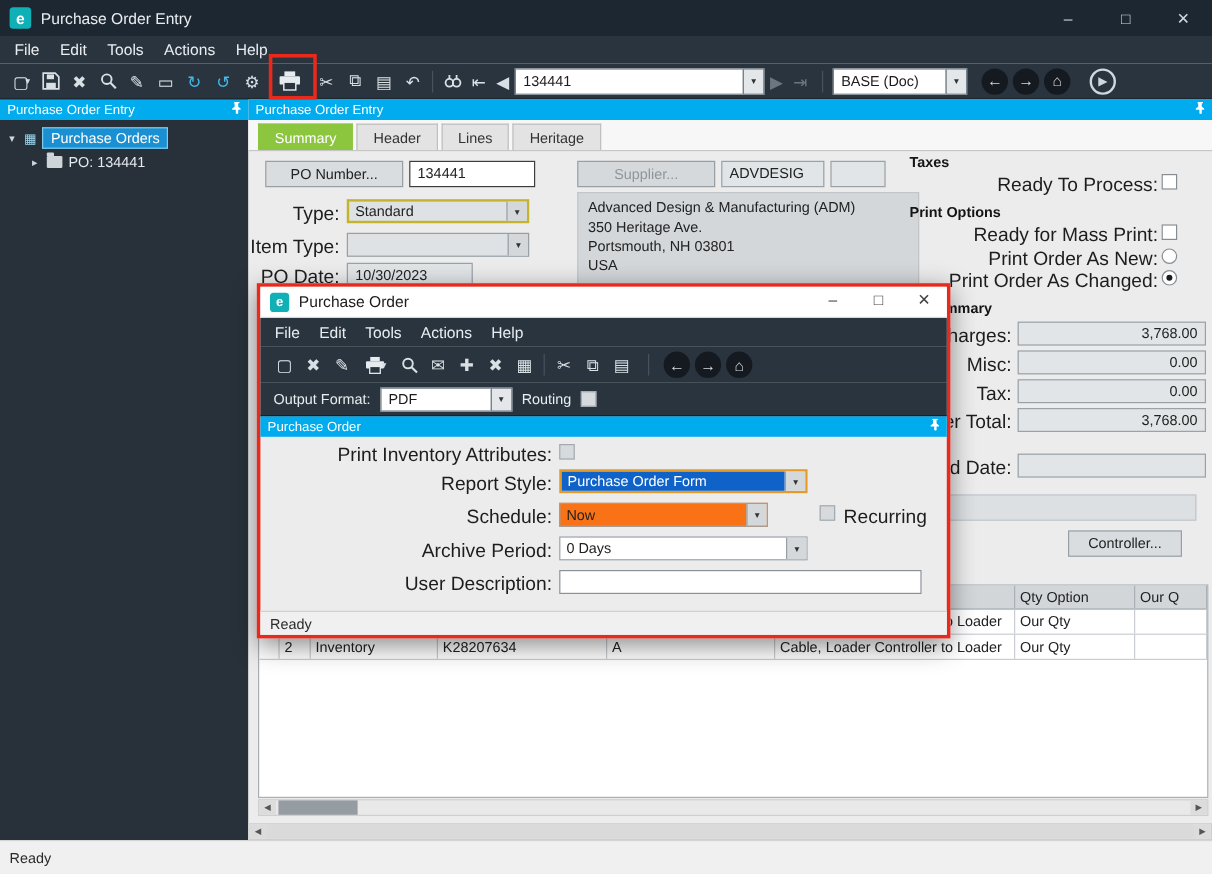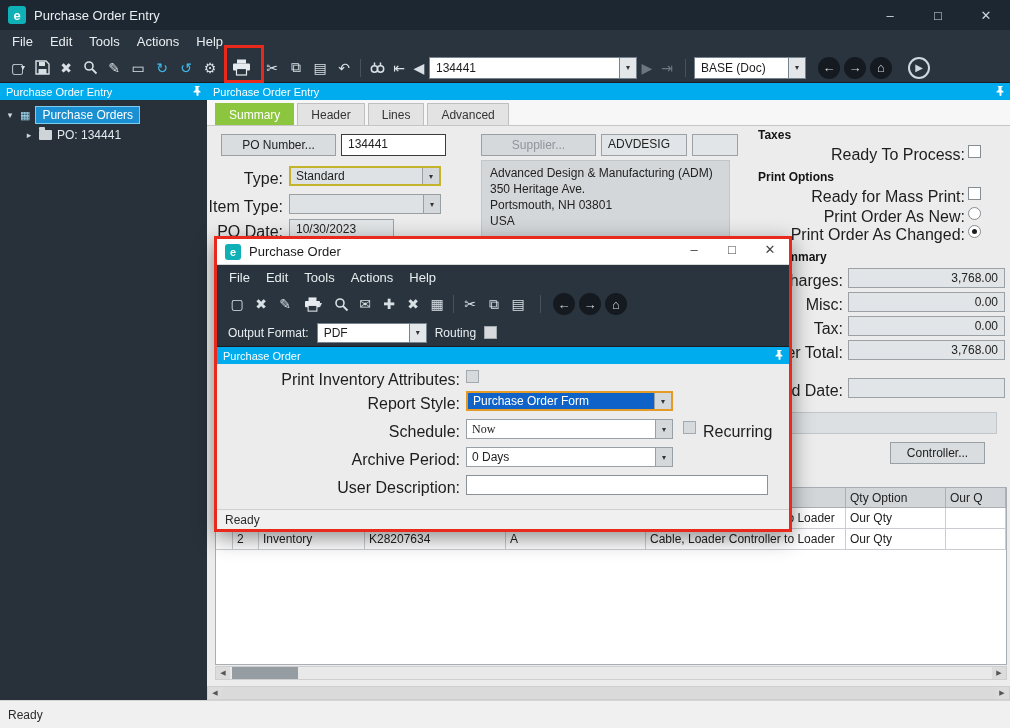--- a/index.html
+++ b/index.html
@@ -247,21 +247,21 @@
       <svg width="9" height="10" viewBox="0 0 9 10">
           <path d="M2.5 0h4v1h-1v3l2 1.5v1H5.5v3L4.5 10 3.5 9.5v-3H0.5v-1L2.5 4V1h-1z" fill="#fff" transform="translate(1,0)"></path>
         </svg>
     </span>
   </div>
 
   <div class="tabstrip">
     <div class="tab active">Summary</div>
     <div class="tab">Header</div>
     <div class="tab">Lines</div>
-    <div class="tab">Advanced</div>
+    <div class="tab">Heritage</div>
   </div>
 
   <div class="content">
 
     <div class="btn" style="left:14px; top:8px; width:115px;">PO Number...</div>
     <div class="field white" style="left:134px; top:8px; width:105px;">134441</div>
 
     <span class="flabel" style="left:0; top:44px; width:76px;">Type:</span>
     <div class="fcombo hl-yellow" style="left:82px; top:40px; width:152px;">
       <span class="cval">Standard</span>
@@ -273,21 +273,21 @@
       <span class="cval"></span>
       <span class="cdd">▾</span>
     </div>
 
     <span class="flabel" style="left:0; top:97px; width:76px;">PO Date:</span>
     <div class="field" style="left:82px; top:93px; width:105px;">10/30/2023</div>
 
     <div class="btn disabled" style="left:274px; top:8px; width:115px;">Supplier...</div>
     <div class="field" style="left:394px; top:8px; width:86px;">ADVDESIG</div>
     <div class="field" style="left:485px; top:8px; width:46px;"></div>
-    <div class="addr" style="left:274px; top:34px; width:249px; height:98px;">
+    <div class="addr" style="left:274px; top:34px; width:285px; height:98px;">
       <div>Advanced Design &amp; Manufacturing (ADM)</div>
       <div>350 Heritage Ave.</div>
       <div>Portsmouth, NH  03801</div>
       <div>USA</div>
     </div>
 
     <span class="gtitle" style="left:551px; top:2px;">Taxes</span>
     <span class="flabel" style="left:540px; top:20px; width:218px;">Ready To Process:</span>
     <span class="cb" style="left:761px; top:19px;"></span>
 
@@ -466,21 +466,21 @@
     <span class="flabel" style="left:20px; top:7px; width:223px;">Print Inventory Attributes:</span>
     <span class="cb disabled" style="left:249px; top:6px;"></span>
 
     <span class="flabel" style="left:20px; top:31px; width:223px;">Report Style:</span>
     <div class="fcombo hl-orange sel-combo" style="left:249px; top:27px; width:207px; background:#fff;">
       <span class="cval">Purchase Order Form</span>
       <span class="cdd">▾</span>
     </div>
 
     <span class="flabel" style="left:20px; top:59px; width:223px;">Schedule:</span>
-    <div class="fcombo" style="left:249px; top:55px; width:207px; background:#ffffff;font-family:Liberation Serif, serif;">
+    <div class="fcombo" style="left:249px; top:55px; width:174px; background:#f97316;">
       <span class="cval">Now</span>
       <span class="cdd">▾</span>
     </div>
     <span class="cb disabled" style="left:466px; top:57px;"></span>
     <span class="flabel" style="left:486px; top:59px; width:70px; text-align:left;">Recurring</span>
 
     <span class="flabel" style="left:20px; top:87px; width:223px;">Archive Period:</span>
     <div class="fcombo" style="left:249px; top:83px; width:207px; background:#fff;">
       <span class="cval">0 Days</span>
       <span class="cdd">▾</span>

